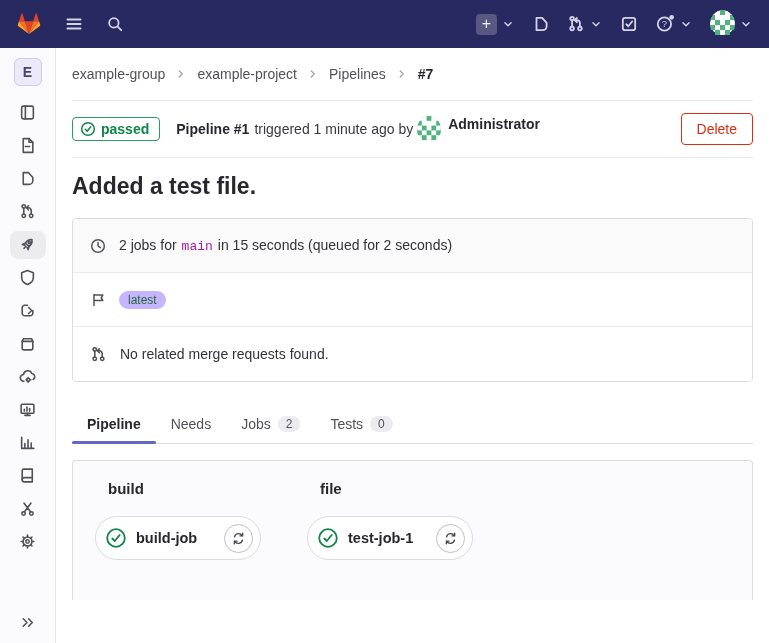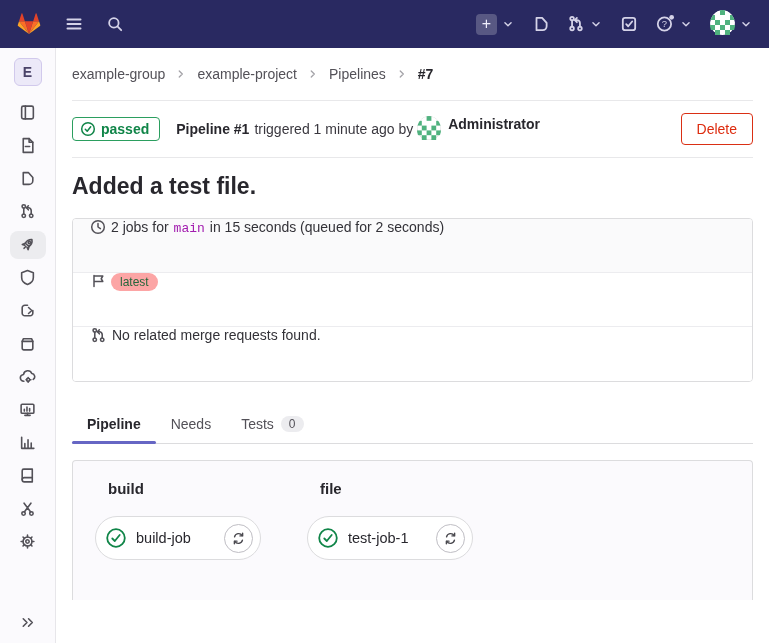--- a/index.html
+++ b/index.html
@@ -45,43 +45,43 @@
   .banner-text { margin-left:16px; display:flex; align-items:flex-end; gap:5px; color:#3a383f; }
   .banner-text b { color:#28272d; }
   .trigger-user { display:flex; gap:7px; margin-left:4px; color:#28272d; font-weight:700; }
   .delete-btn { margin-left:auto; background:#fff; border:1px solid #da2f14; color:#dd2b0e;
     border-radius:4px; font-size:14px; padding:7px 15px; cursor:pointer;
     font-family:"Liberation Sans","DejaVu Sans",sans-serif; }
 
   .page-title { font-size:23px; font-weight:700; color:#28272d; margin:15px 0 18px; }
 
   .info-card { border:1px solid #dcdcde; border-radius:4px; overflow:hidden; }
-  .info-row { height:54px; display:flex; align-items:flex-start; padding:0 17px; gap:5px;
+  .info-row { height:54px; display:flex; align-items:center; padding:0 17px; gap:13px;
     font-size:14px; color:#333238; border-bottom:1px solid #ececef; background:#fff; }
   .info-row:last-child { border-bottom:none; }
   .info-row.shade { background:#fafafb; }
   .mono-link { font-family:Liberation Mono, monospace; font-size:13px; color:#a21caf; }
-  .latest-badge { background:#fca5a5; color:#24663b; font-size:12px; padding:2px 9px; border-radius:10px; }
+  .latest-badge { background:#c4b5fd; color:#24663b; font-size:12px; padding:2px 9px; border-radius:10px; }
   .jobs-line { display:flex; align-items:baseline; gap:5px; }
   .copy-btn { display:flex; margin-left:3px; cursor:pointer; background:none; border:none; padding:0; }
 
   .tabs { margin-top:23px; display:flex; border-bottom:1px solid #dcdcde; }
   .tab { position:relative; padding:11px 15px; font-size:14px; color:#535158; cursor:pointer;
     display:flex; align-items:center; gap:7px; }
   .tab.active { color:#28272d; font-weight:700; }
   .tab.active::after { content:""; position:absolute; left:0; right:0; bottom:-1px; height:3px;
     background:#6666c4; border-radius:2px; }
   .tab-badge { background:#ececef; color:#535158; font-size:12px; border-radius:10px; padding:1px 8px; }
 
   .graph-card { margin-top:16px; border:1px solid #dcdcde; border-bottom:none; border-radius:4px 4px 0 0;
     background:#fbfafd; height:140px; padding:19px 0 0 22px; display:flex; column-gap:46px; }
   .stage { width:166px; }
   .stage-title { font-size:15px; font-weight:700; color:#28272d; margin-left:13px; }
   .job-pill { margin-top:19px; height:44px; width:166px; background:#fff; border:1px solid #dcdcde;
-    border-radius:22px; display:flex; align-items:center; padding:0 7px 0 9px; cursor:pointer; }
+    border-radius:22px; display:flex; align-items:center; padding:0 7px 0 9px; cursor:pointer;font-weight:bold; }
   .job-name { flex:1; margin-left:9px; font-size:14.5px; color:#28272d; }
   .retry-btn { width:29px; height:29px; border-radius:50%; border:1px solid #bfbec4; background:#fff;
     display:flex; align-items:center; justify-content:center; cursor:pointer; }
 </style>
 </head>
 <body>
 
 <header class="navbar">
   <div class="nav-left">
     <span style="display:flex;cursor:pointer;">
@@ -365,20 +365,24 @@
     </div>
 
     <div class="tabs">
       <div class="tab active">
         <span>Pipeline</span>
       </div>
       <div class="tab">
         <span>Needs</span>
       </div>
       <div class="tab">
+        <span>Jobs</span>
+        <span class="tab-badge">2</span>
+      </div>
+      <div class="tab">
         <span>Tests</span>
         <span class="tab-badge">0</span>
       </div>
     </div>
 
     <div class="graph-card">
       <div class="stage">
         <div class="stage-title">build</div>
         <div class="job-pill">
           <svg width="22" height="22" viewBox="0 0 22 22" style="fill:#fff;stroke:#108548;stroke-width:1.8;stroke-linecap:round;stroke-linejoin:round;">

